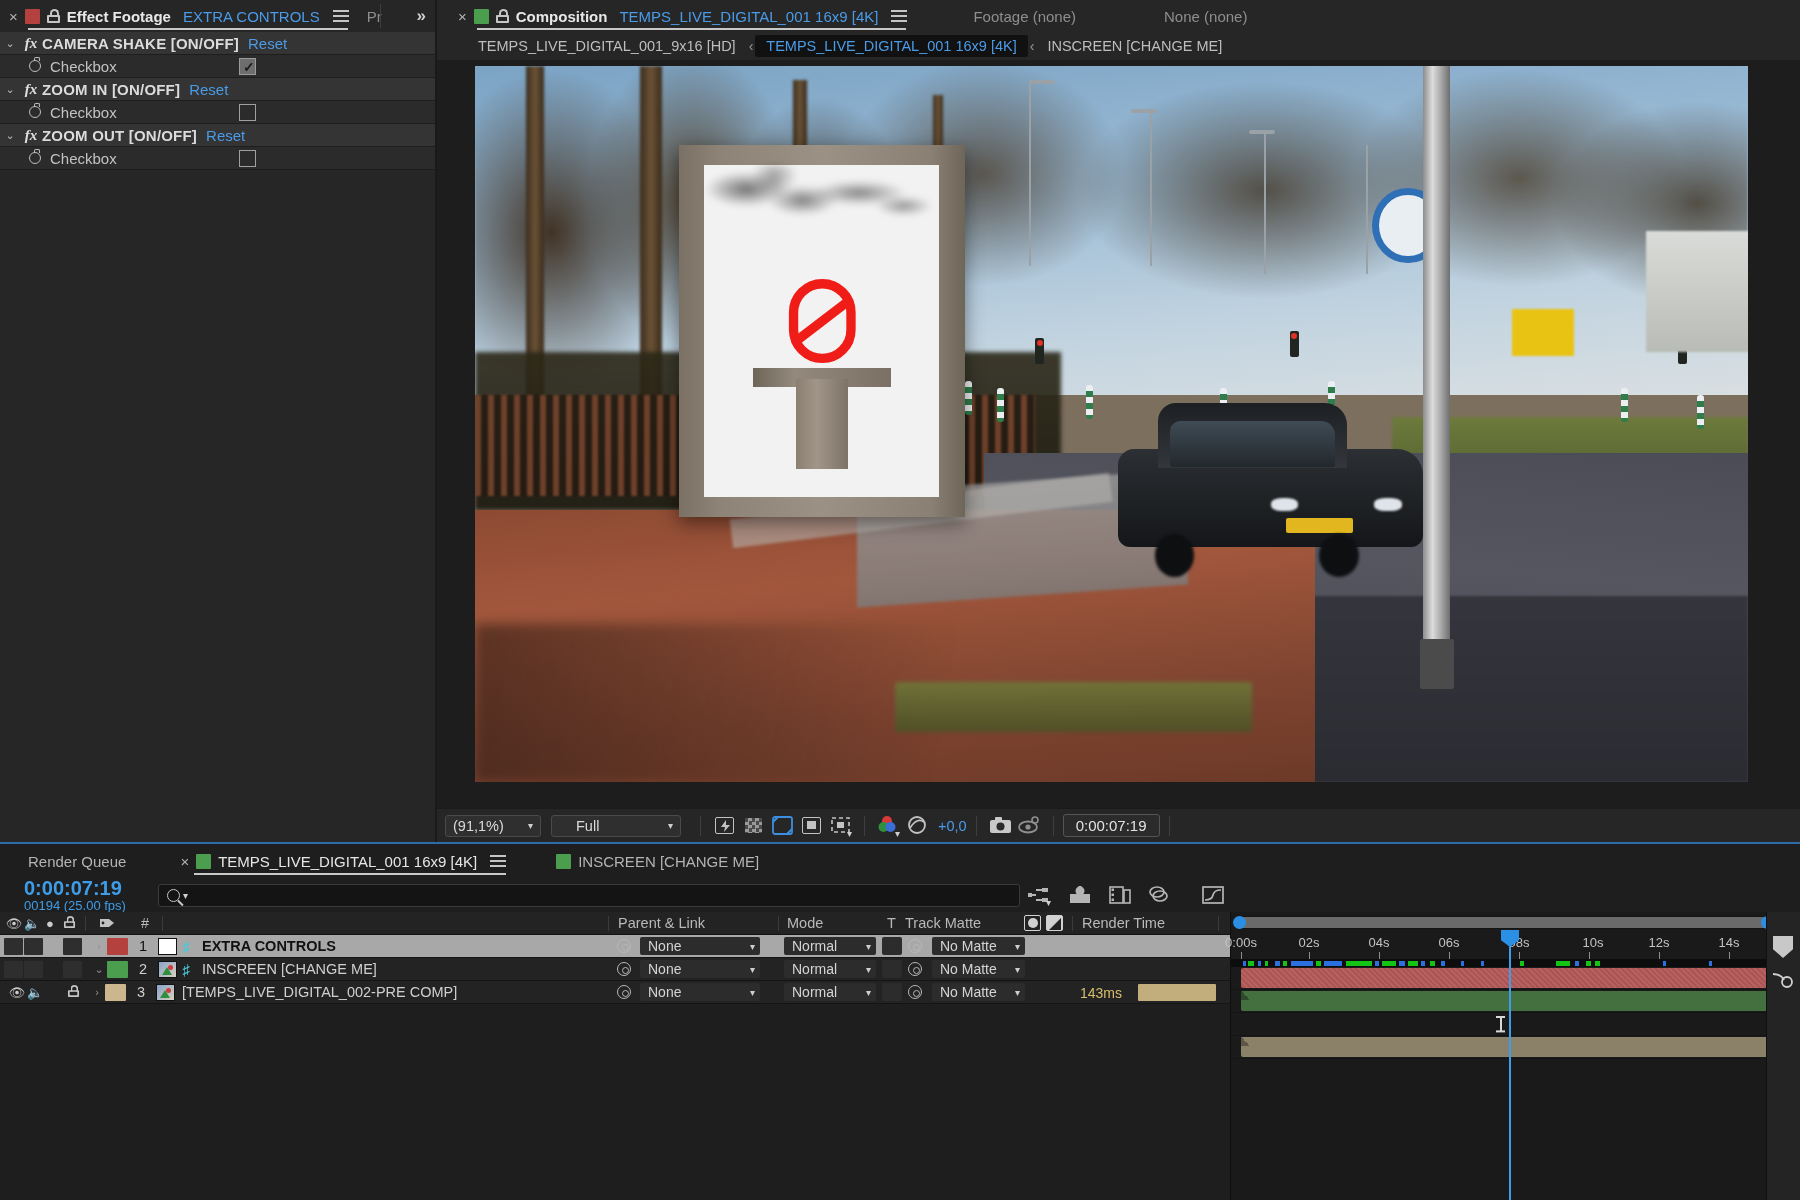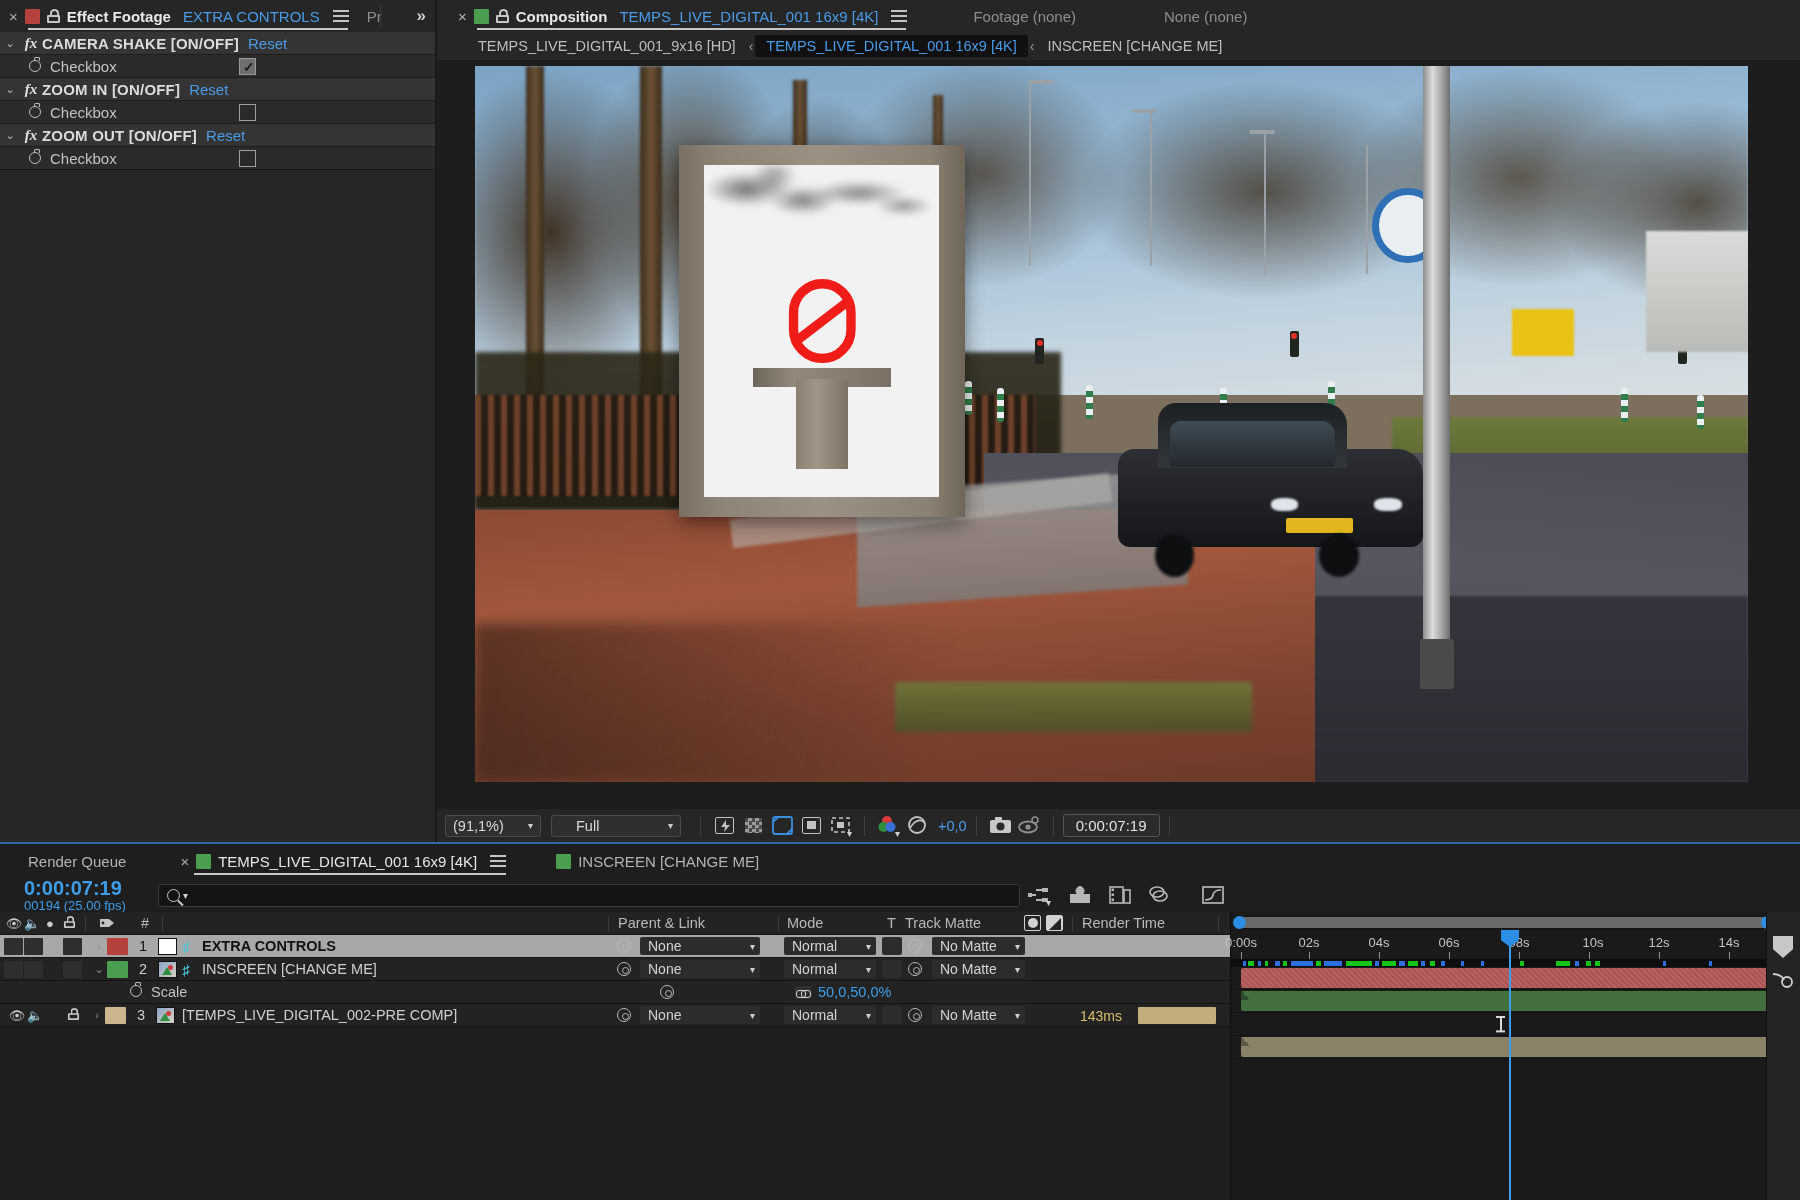--- a/index.html
+++ b/index.html
@@ -650,28 +650,20 @@
               <span class="caret">▾</span>
             </span>
           <span style="position:absolute;left:882px;width:20px;height:18px;background:#2c2c2c;border-radius:2px"></span>
           <span style="position:absolute;left:908px" class="pkwhip"></span>
           <span style="position:absolute;left:932px;width:93px" class="dd">
             <span>No Matte</span>
               <span class="caret">▾</span>
             </span>
         </div>
 
-        <div class="lrow prop" style="position:relative">
-          <span style="width:125px"></span>
-          <span class="prop-stopwatch" style="margin-left:0"><span class="sw"></span></span>
-          <span class="prop-label">Scale</span>
-          <span style="position:absolute;left:660px" class="pkwhip"></span>
-          <span style="position:absolute;left:795px" class="link-ic"></span>
-          <span style="position:absolute;left:818px" class="scaleval">50,0,50,0%</span>
-        </div>
 
         <div class="lrow norm" style="position:relative">
           <span class="eye" style="margin-left:8px">👁</span>
           <span class="spk">🔈</span>
           <span style="width:19px"></span>
           <span class="lockcell">
             <span class="lock-ic" style="transform:scale(.85)"><span class="shackle"></span><span class="body"></span></span></span>
           <span class="twirl" style="margin-left:6px">›</span>
           <span class="colorchip" style="background:#cbb68e"></span>
           <span class="numcell">3</span>

